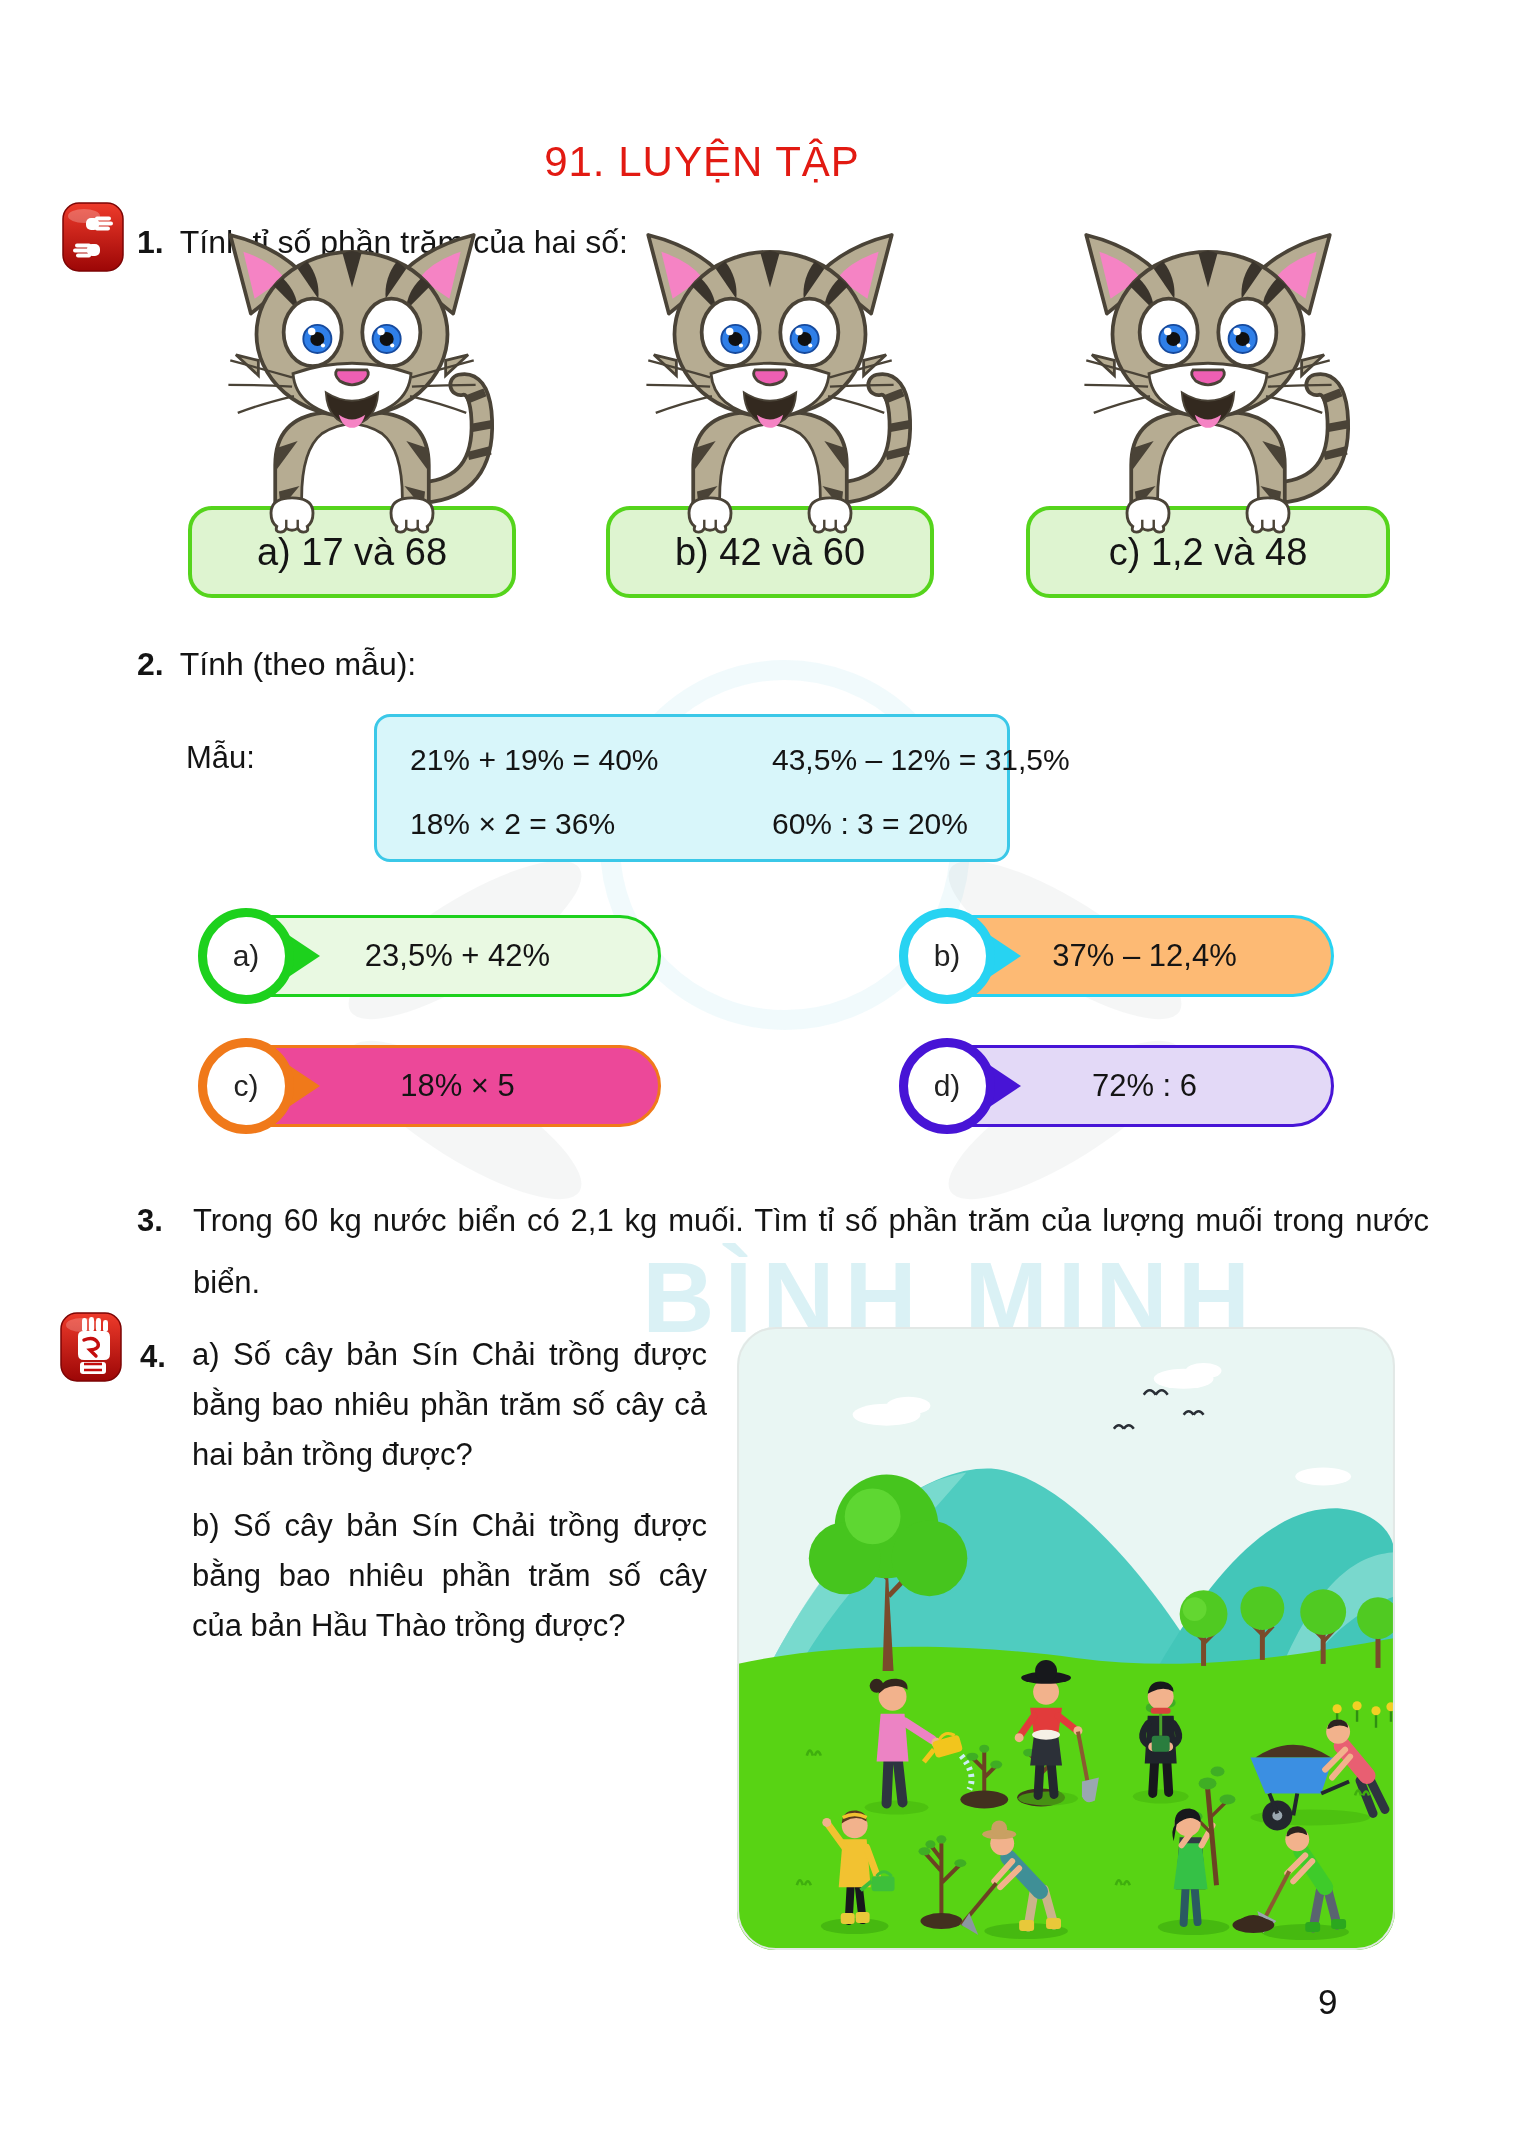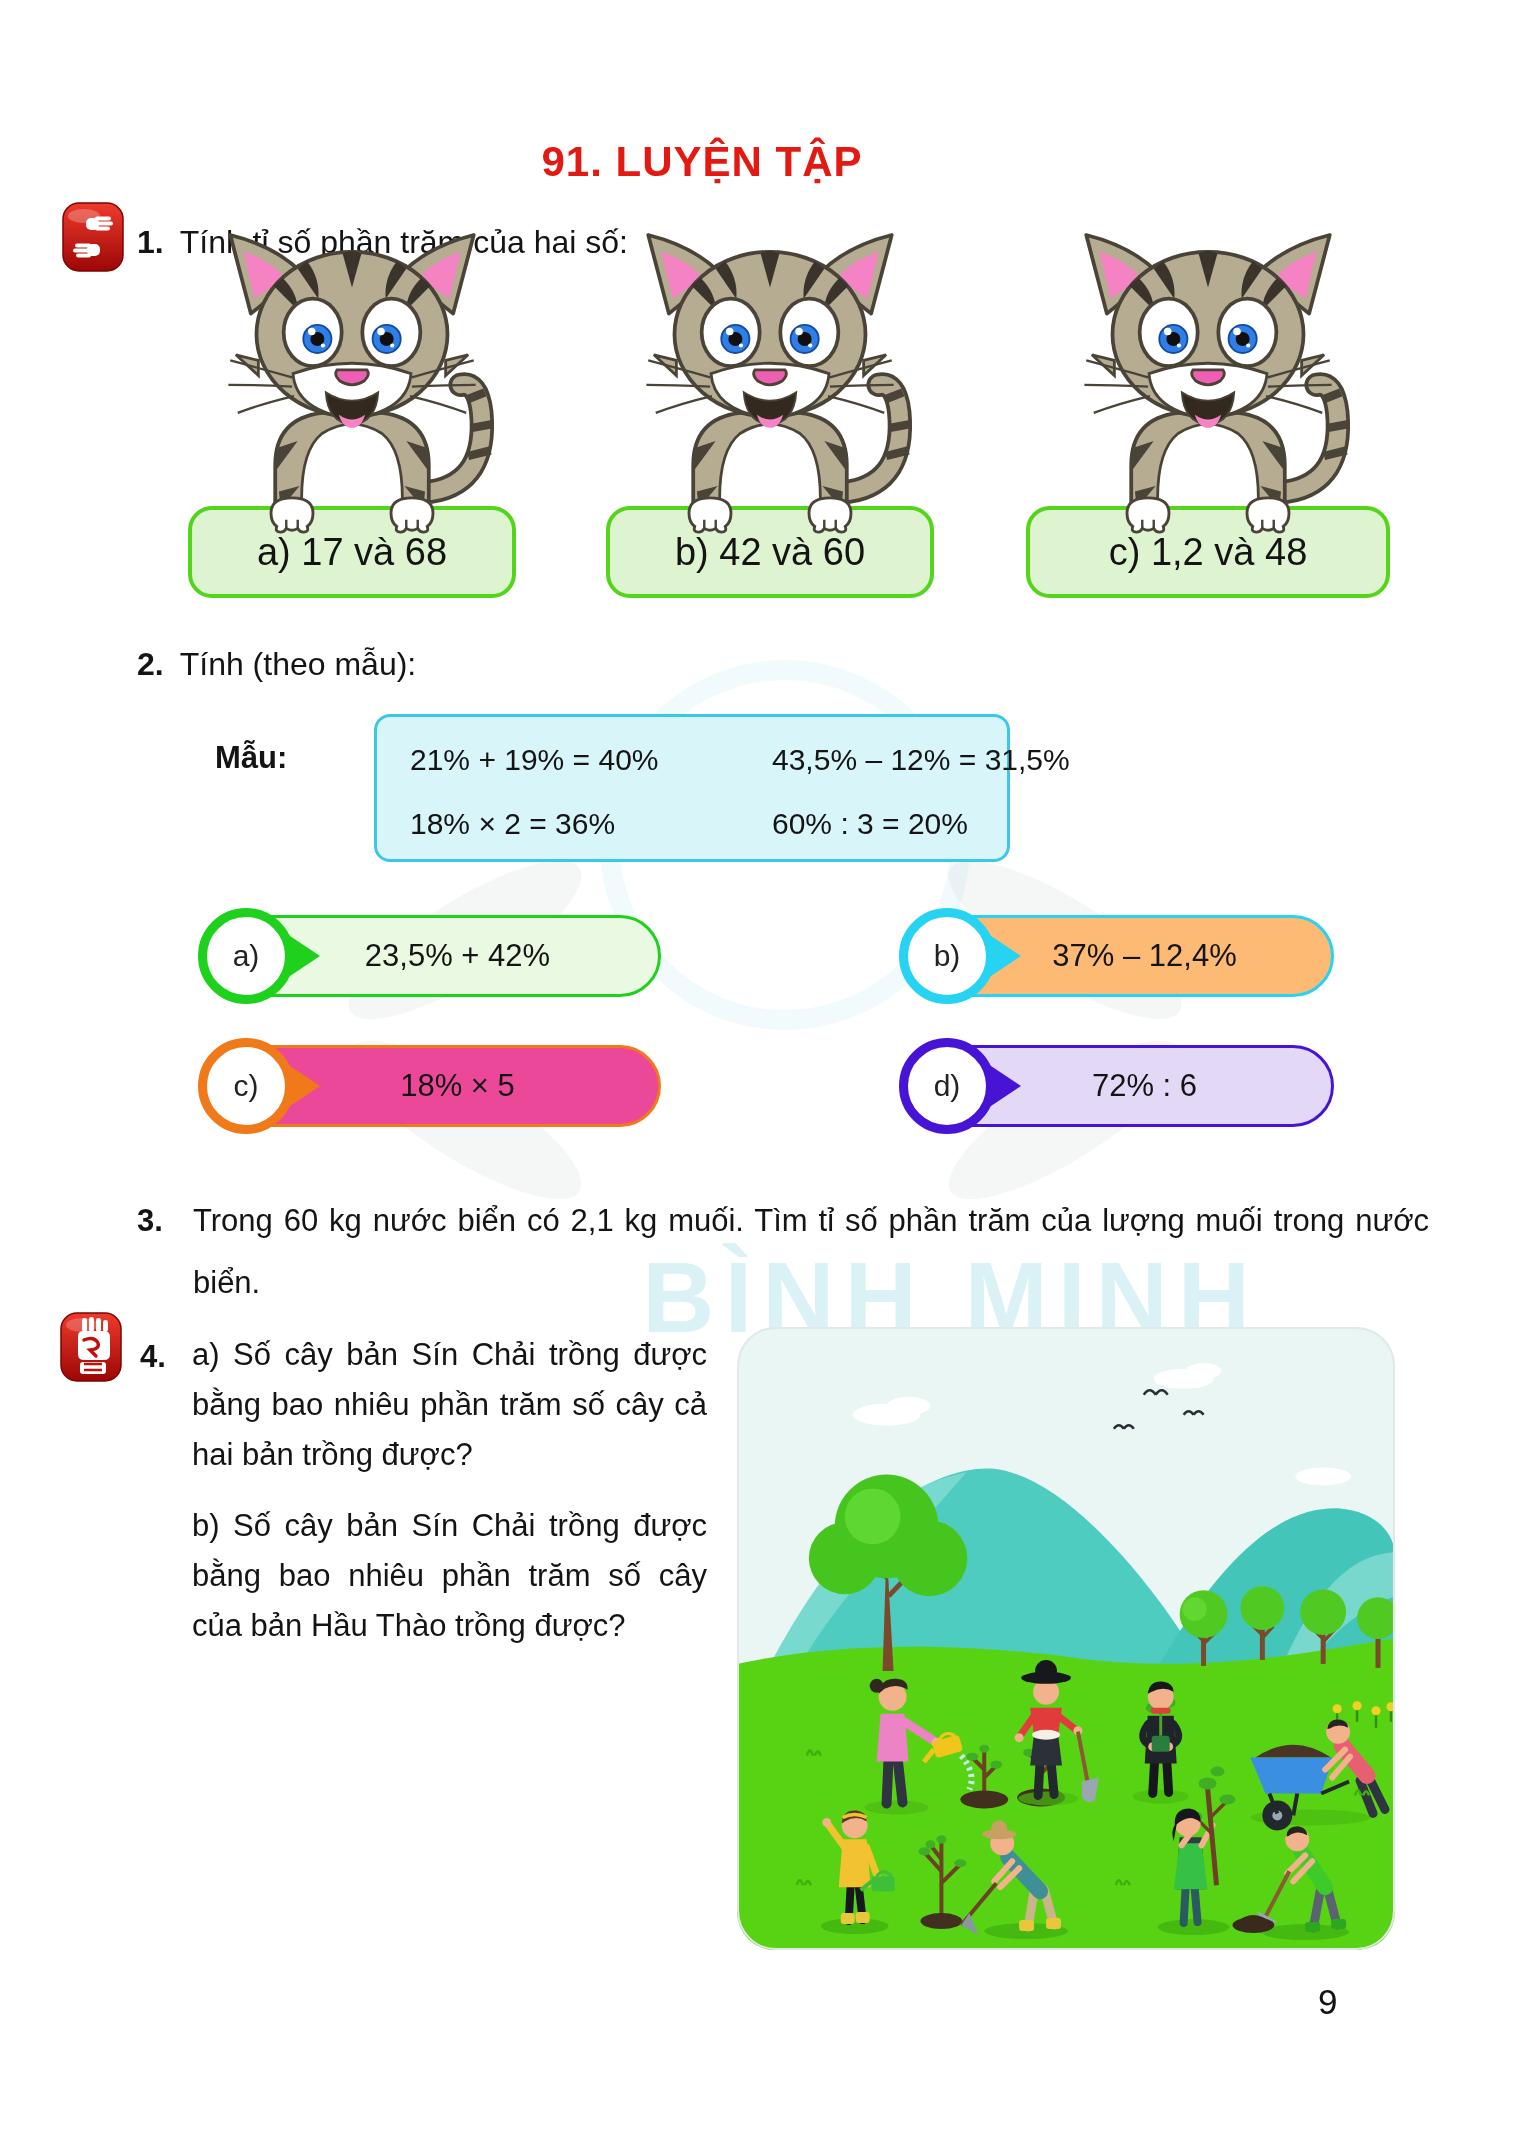--- a/index.html
+++ b/index.html
@@ -8,38 +8,38 @@
 
   
   .wm-text{position:absolute;left:180px;top:1240px;width:1080px;text-align:right;
            font-size:100px;font-weight:bold;letter-spacing:10px;color:rgba(158,219,228,0.38);}
   .wm-circle{position:absolute;left:600px;top:660px;width:330px;height:330px;border-radius:50%;
              border:20px solid rgba(170,225,235,0.16);}
   .wm-wing{position:absolute;width:270px;height:80px;border-radius:50%;background:rgba(125,135,145,0.08);}
 
   
   .title{position:absolute;left:0;top:138px;width:1404px;text-align:center;
-         font-size:42px;font-weight:bold;color:#e21a12;letter-spacing:1px;}
+         font-size:42px;font-weight:normal;color:#e21a12;letter-spacing:1px;}
 
   
   .qline{position:absolute;font-size:32px;white-space:nowrap;}
   .qnum{font-weight:bold;margin-right:16px;}
 
   
   .ricon{position:absolute;width:62px;height:70px;}
 
   
   .cat{position:absolute;width:300px;height:309px;z-index:1;}
   .sign{position:absolute;top:506px;height:92px;background:#def4d0;border:4px solid #55d41c;
         border-radius:24px;z-index:2;display:flex;align-items:center;justify-content:center;
         font-size:38px;box-sizing:border-box;}
   .paw{position:absolute;top:494px;width:52px;height:42px;z-index:3;}
 
   
-  .mau-label{position:absolute;left:215px;top:740px;font-size:31px;font-weight:bold;}
+  .mau-label{position:absolute;left:186px;top:740px;font-size:31px;}
   .mau-box{position:absolute;left:374px;top:714px;width:636px;height:148px;box-sizing:border-box;
            background:#d8f6fa;border:3px solid #3bc8e8;border-radius:16px;}
   .mau-eq{position:absolute;font-size:30px;white-space:nowrap;}
 
   
   .pill{position:absolute;height:96px;}
   .pill-body{position:absolute;left:16px;top:7px;height:82px;border-radius:41px;border:3px solid #000;
              box-sizing:border-box;display:flex;align-items:center;justify-content:center;z-index:1;}
   .pill-expr{font-size:31px;padding-left:40px;}
   .pill-tri{position:absolute;left:86px;top:24px;width:0;height:0;z-index:2;

